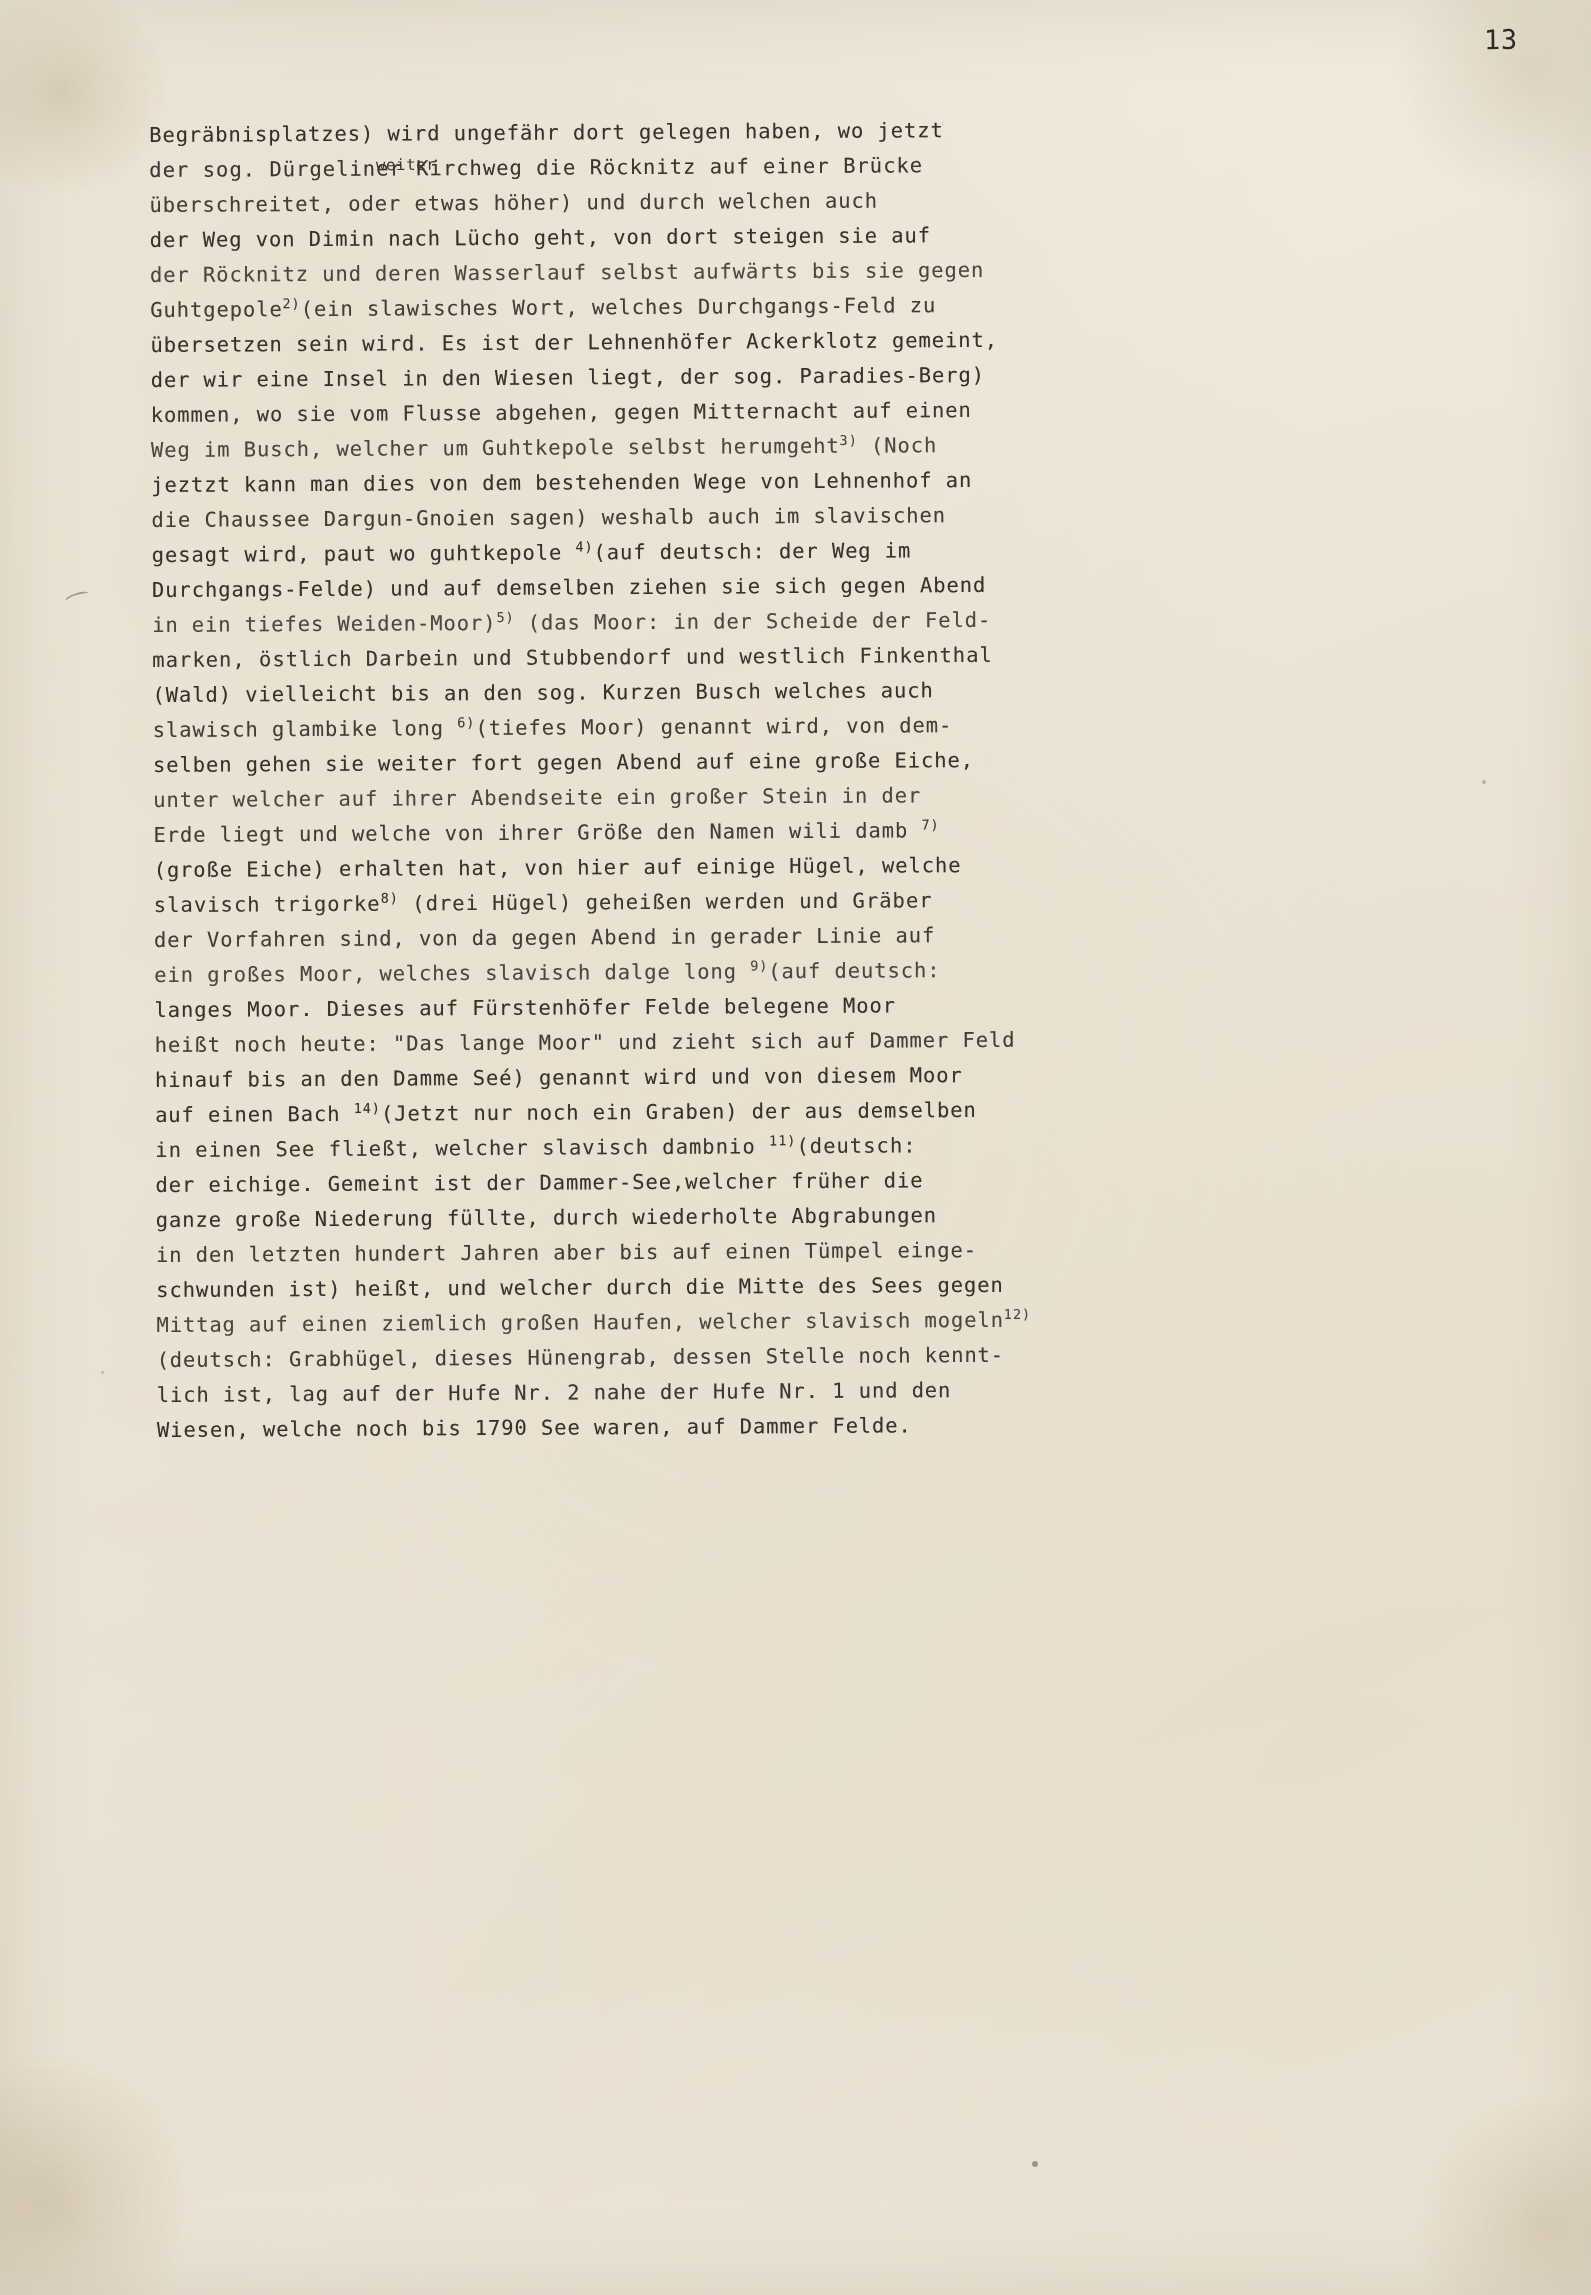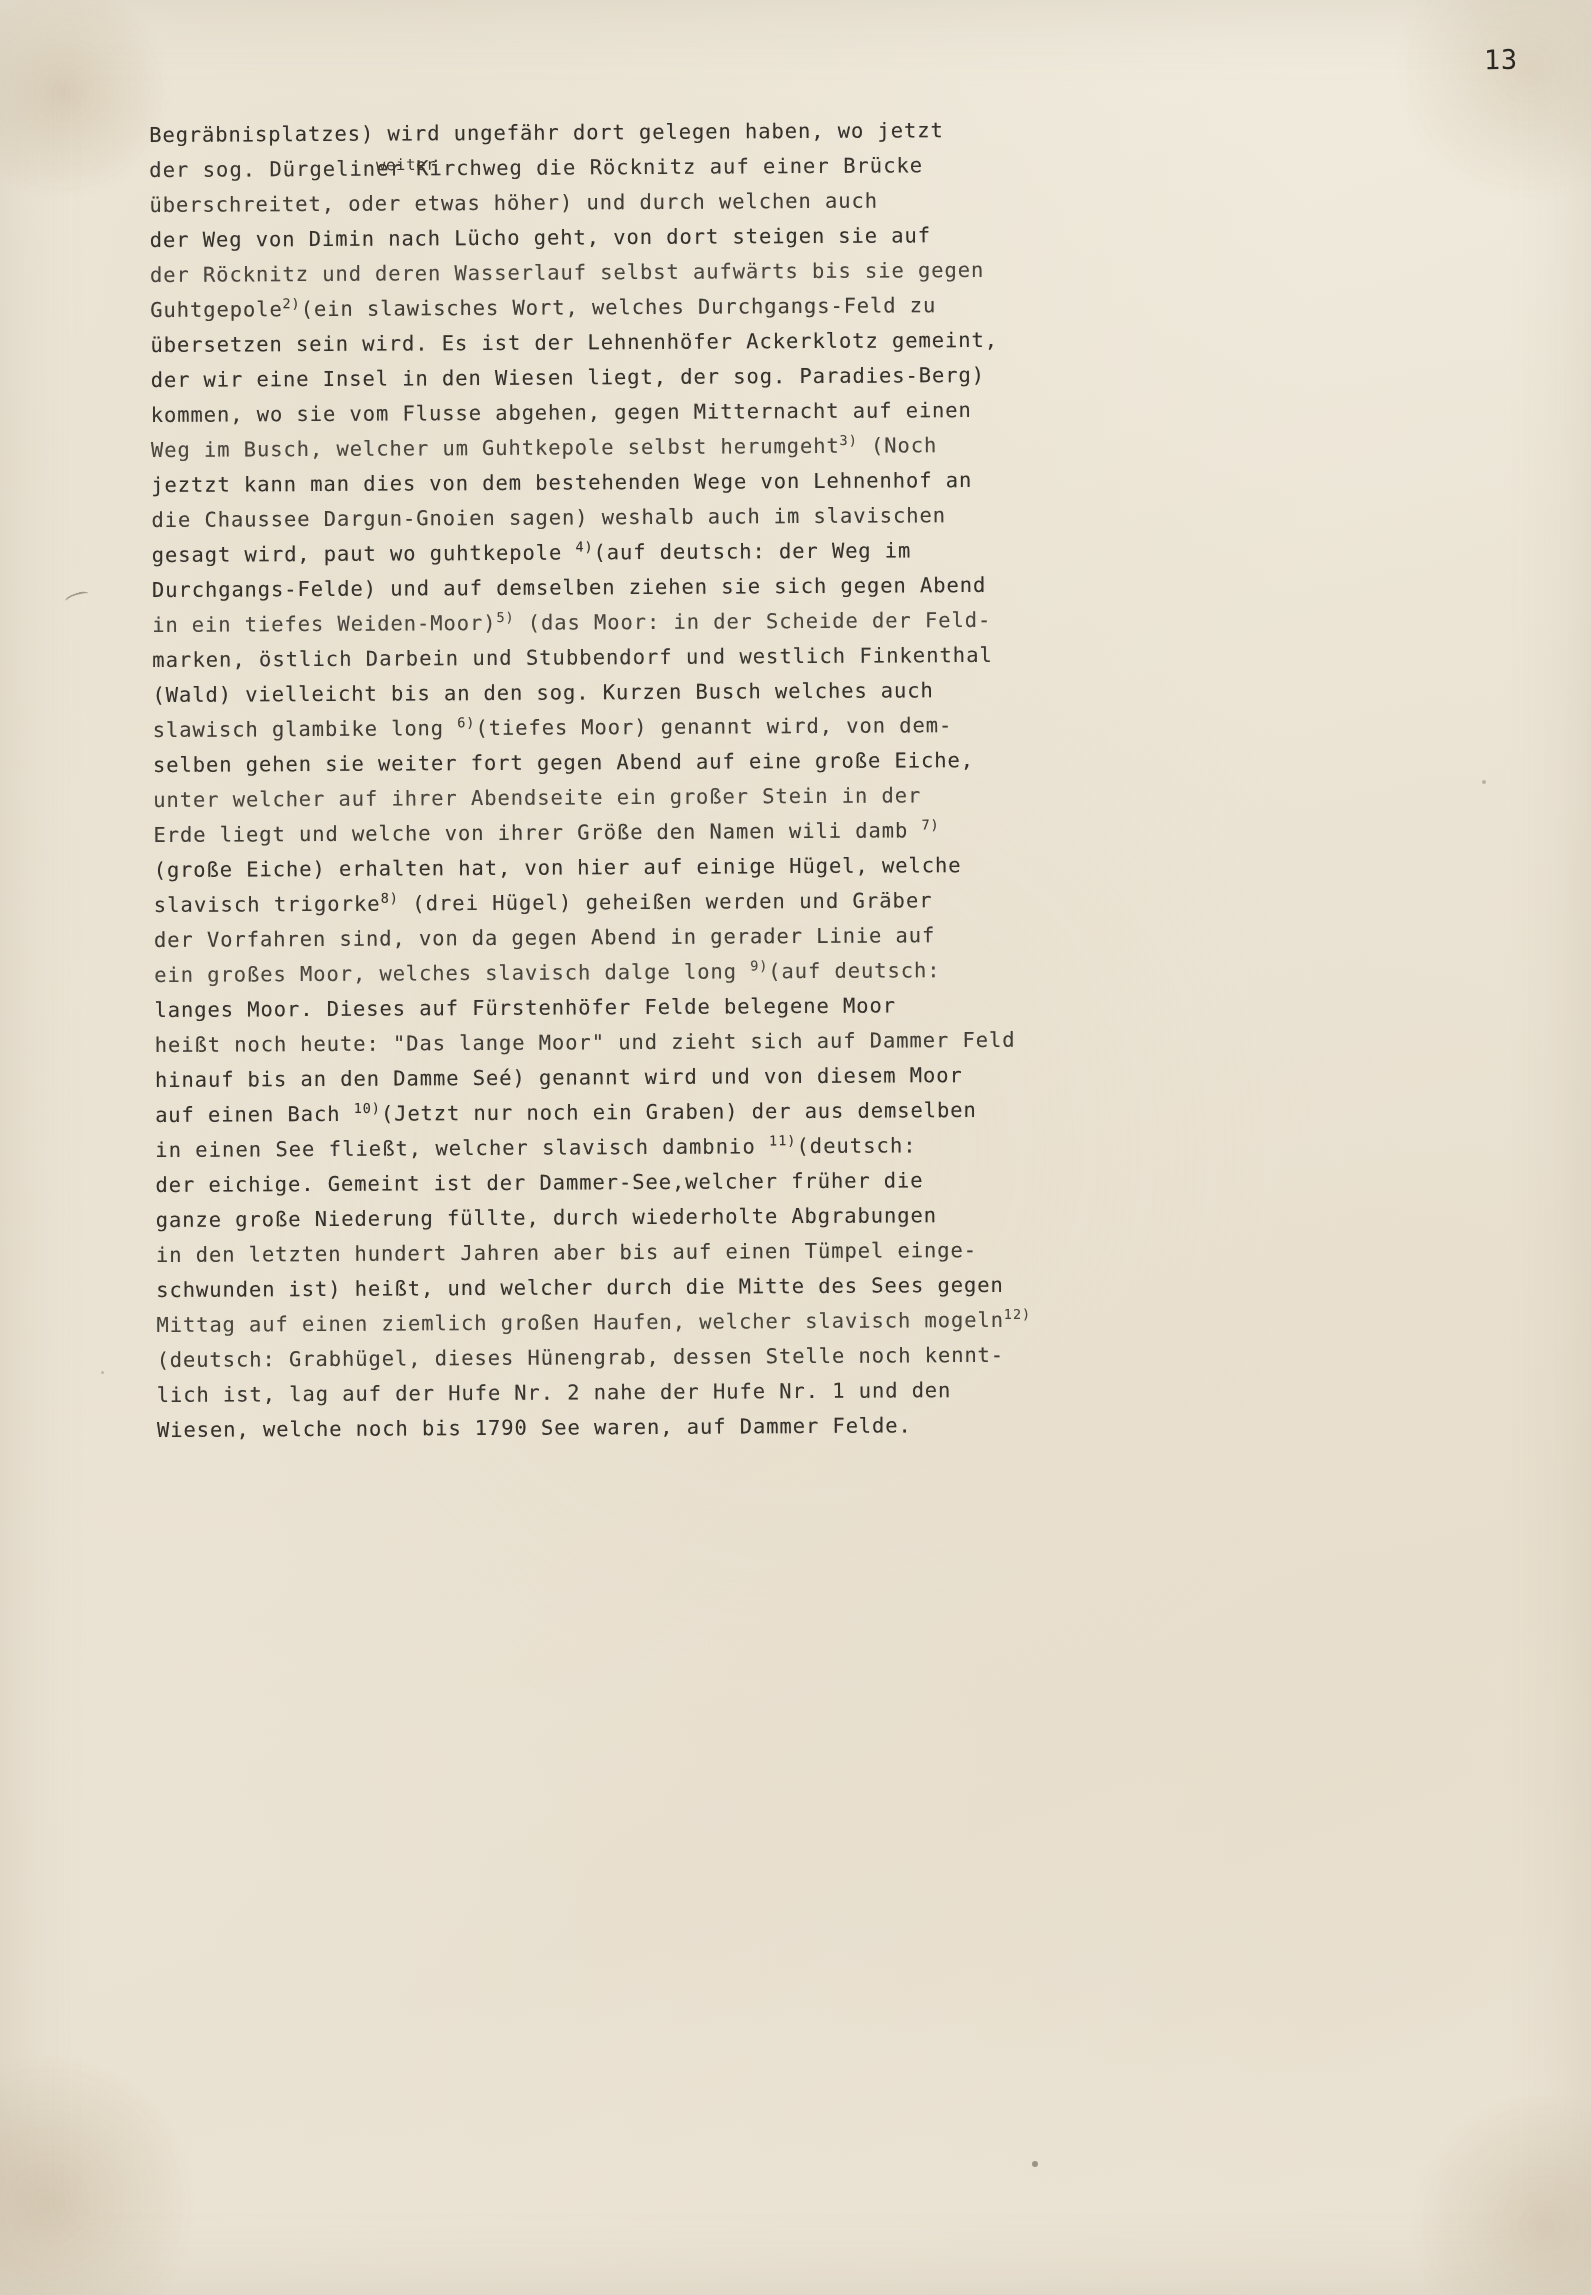--- a/index.html
+++ b/index.html
@@ -45,21 +45,20 @@
 
   .page-number {
     position: absolute;
     top: 24px;
     right: 74px;
     font-size: 27px;
     letter-spacing: 0.7px;
     color: #2b2824;
     font-family: "DejaVu Sans Mono", monospace;
     transform: rotate(-0.6deg);
-    margin-top: 20px;
   }
 
   .body-text {
     position: absolute;
     top: 118px;
     left: 149px;
     width: 1331px;
     font-size: 20.5px;
     line-height: 35px;
     letter-spacing: 0.9px;
@@ -140,21 +139,21 @@
       <div class="line">selben gehen sie weiter fort gegen Abend auf eine große Eiche,</div>
       <div class="line">unter welcher auf ihrer Abendseite ein großer Stein in der</div>
       <div class="line">Erde liegt und welche von ihrer Größe den Namen wili damb <sup>7)</sup></div>
       <div class="line">(große Eiche) erhalten hat, von hier auf einige Hügel, welche</div>
       <div class="line">slavisch trigorke<sup>8)</sup> (drei Hügel) geheißen werden und Gräber</div>
       <div class="line">der Vorfahren sind, von da gegen Abend in gerader Linie auf</div>
       <div class="line">ein großes Moor, welches slavisch dalge long <sup>9)</sup>(auf deutsch:</div>
       <div class="line">langes Moor. Dieses auf Fürstenhöfer Felde belegene Moor</div>
       <div class="line">heißt noch heute: "Das lange Moor" und zieht sich auf Dammer Feld</div>
       <div class="line">hinauf bis an den Damme Seé) genannt wird und von diesem Moor</div>
-      <div class="line">auf einen Bach <sup>10)</sup>(Jetzt nur noch ein Graben) der aus demselben</div>
+      <div class="line">auf einen Bach <sup>14)</sup>(Jetzt nur noch ein Graben) der aus demselben</div>
       <div class="line">in einen See fließt, welcher slavisch dambnio <sup>11)</sup>(deutsch:</div>
       <div class="line">der eichige. Gemeint ist der Dammer-See,welcher früher die</div>
       <div class="line">ganze große Niederung füllte, durch wiederholte Abgrabungen</div>
       <div class="line">in den letzten hundert Jahren aber bis auf einen Tümpel einge-</div>
       <div class="line">schwunden ist) heißt, und welcher durch die Mitte des Sees gegen</div>
       <div class="line">Mittag auf einen ziemlich großen Haufen, welcher slavisch mogeln<sup>12)</sup></div>
       <div class="line">(deutsch: Grabhügel, dieses Hünengrab, dessen Stelle noch kennt-</div>
       <div class="line">lich ist, lag auf der Hufe Nr. 2 nahe der Hufe Nr. 1 und den</div>
       <div class="line">Wiesen, welche noch bis 1790 See waren, auf Dammer Felde.</div>
     </div>

